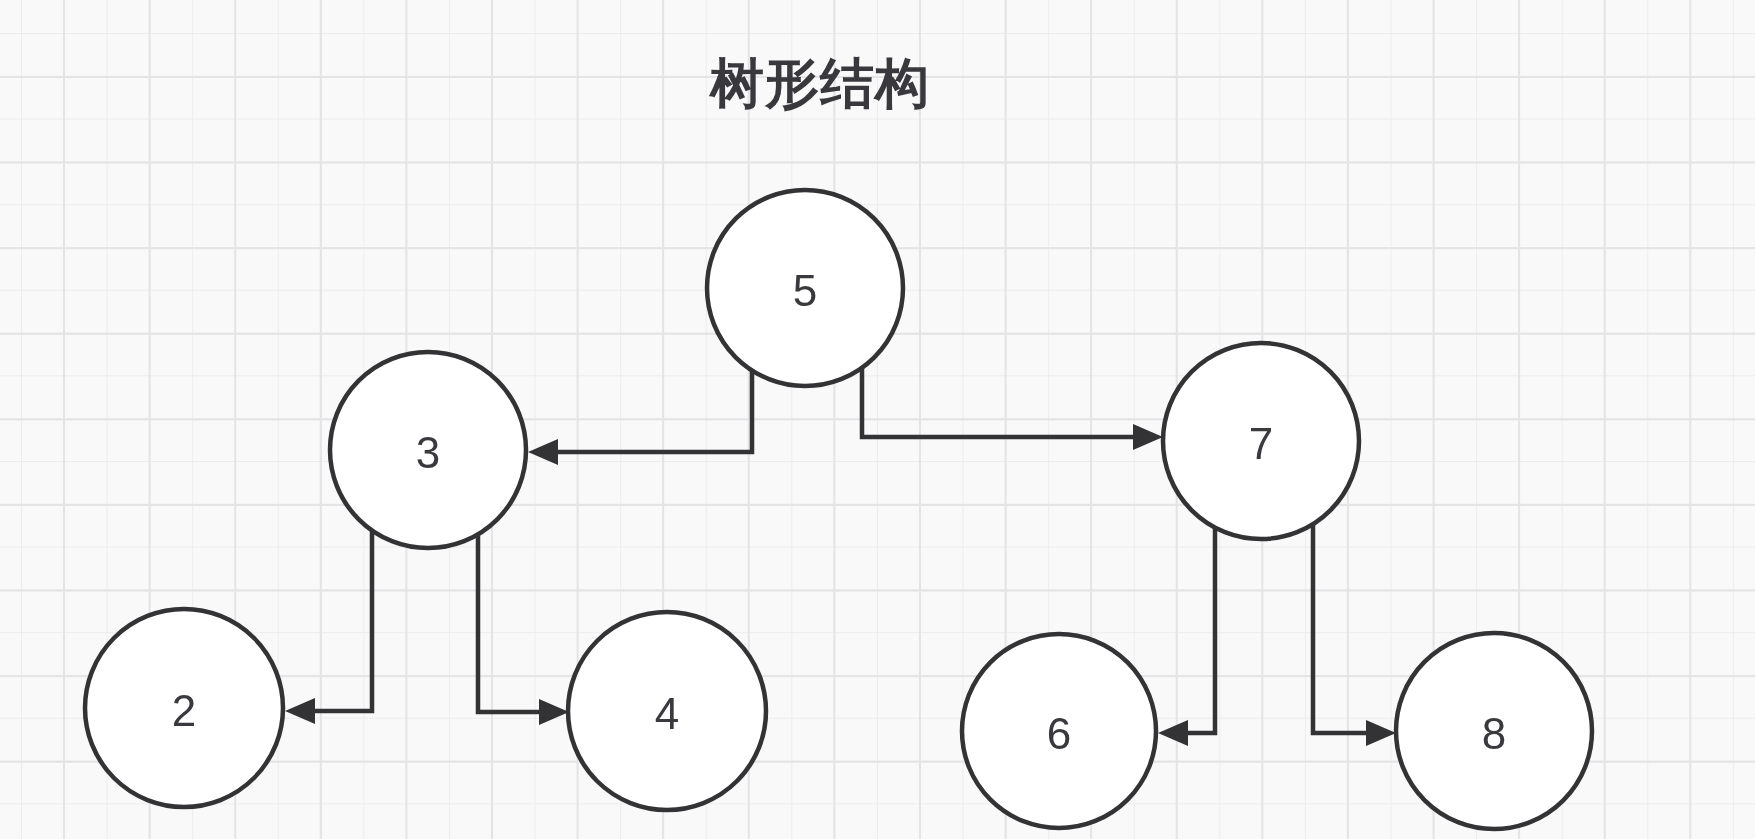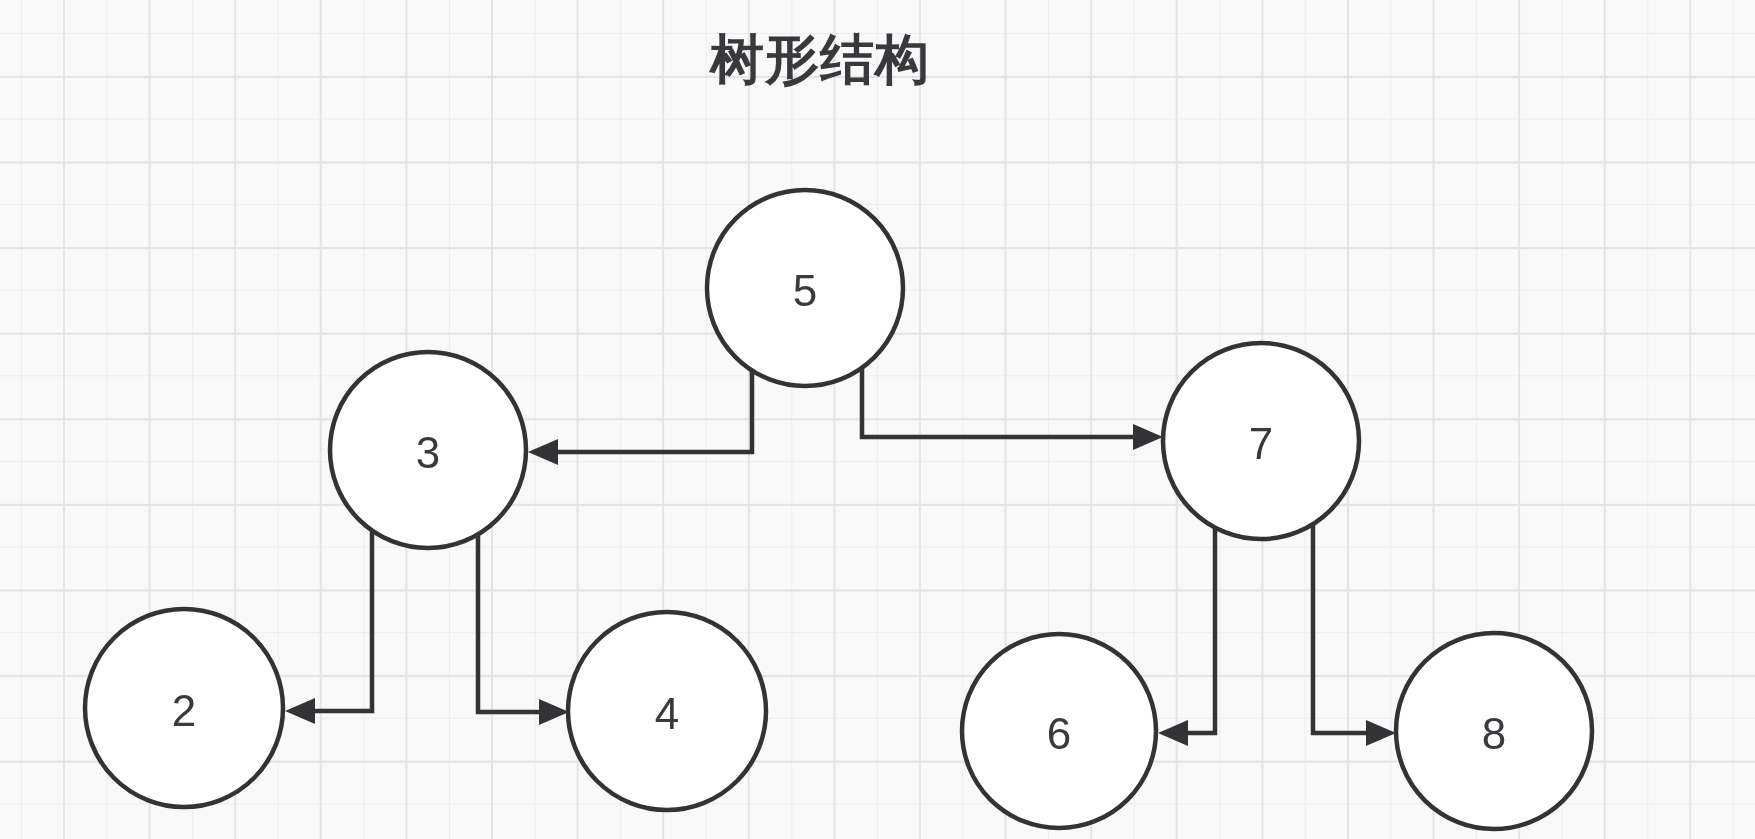--- a/index.html
+++ b/index.html
@@ -27,21 +27,21 @@
       100% 42.8px;
     background-position:
       63px 0,
       0 76px,
       21px 0,
       0 33px;
   }
   .diagram-title {
     position: absolute;
     left: 820px;
-    top: 24px;
+    top: 48px;
     transform: translateX(-50%);
     font-size: 54px;
     font-weight: 700;
     letter-spacing: 1px;
     color: #39393d;
     white-space: nowrap;
     user-select: none;
   }
   svg.tree-layer {
     position: absolute;

